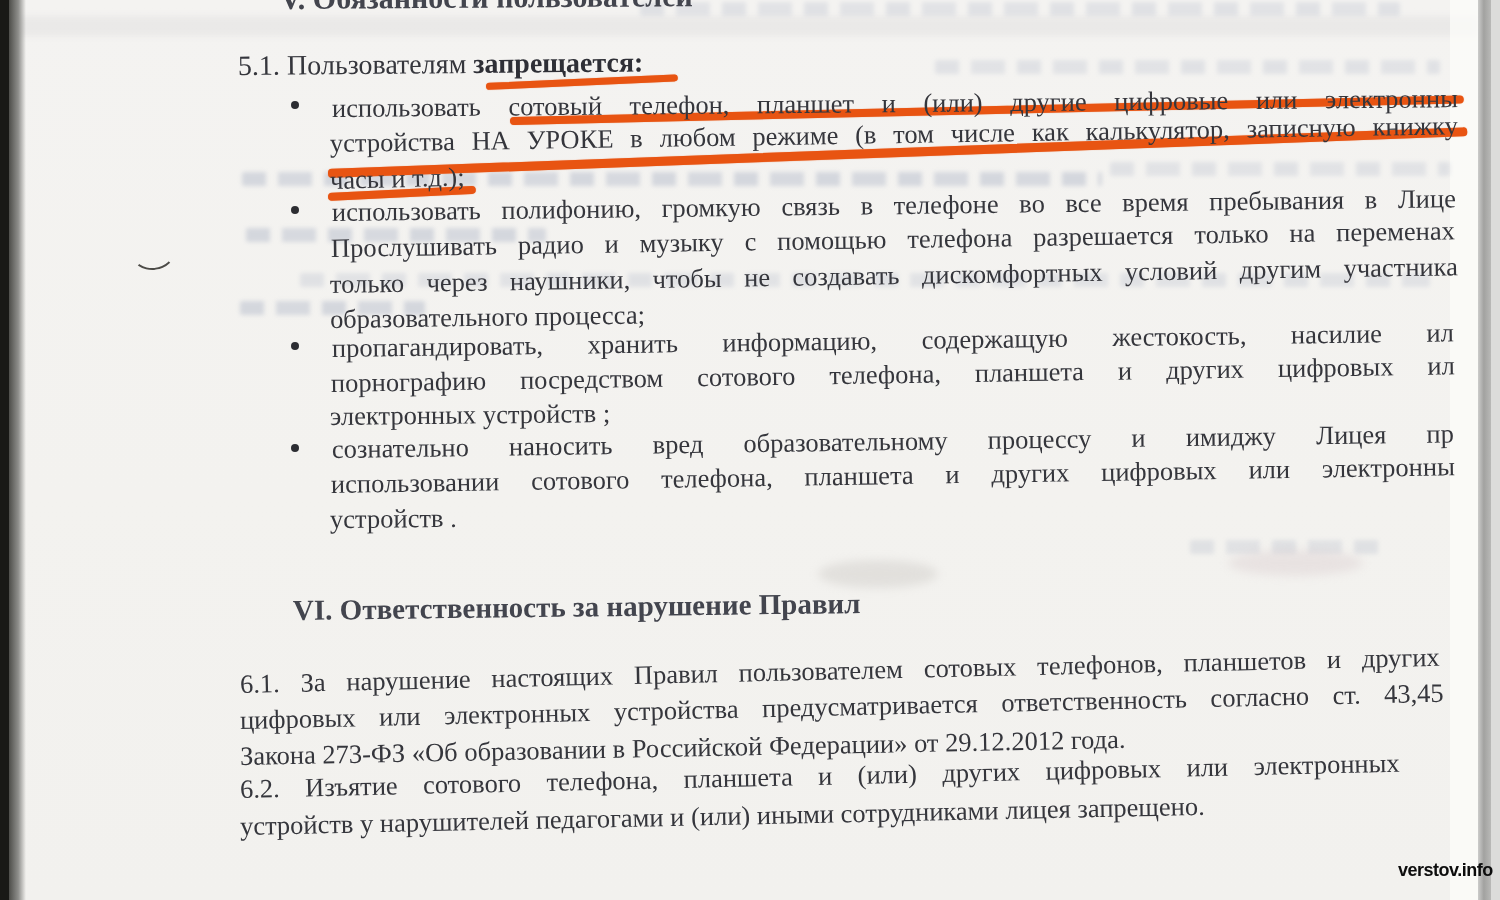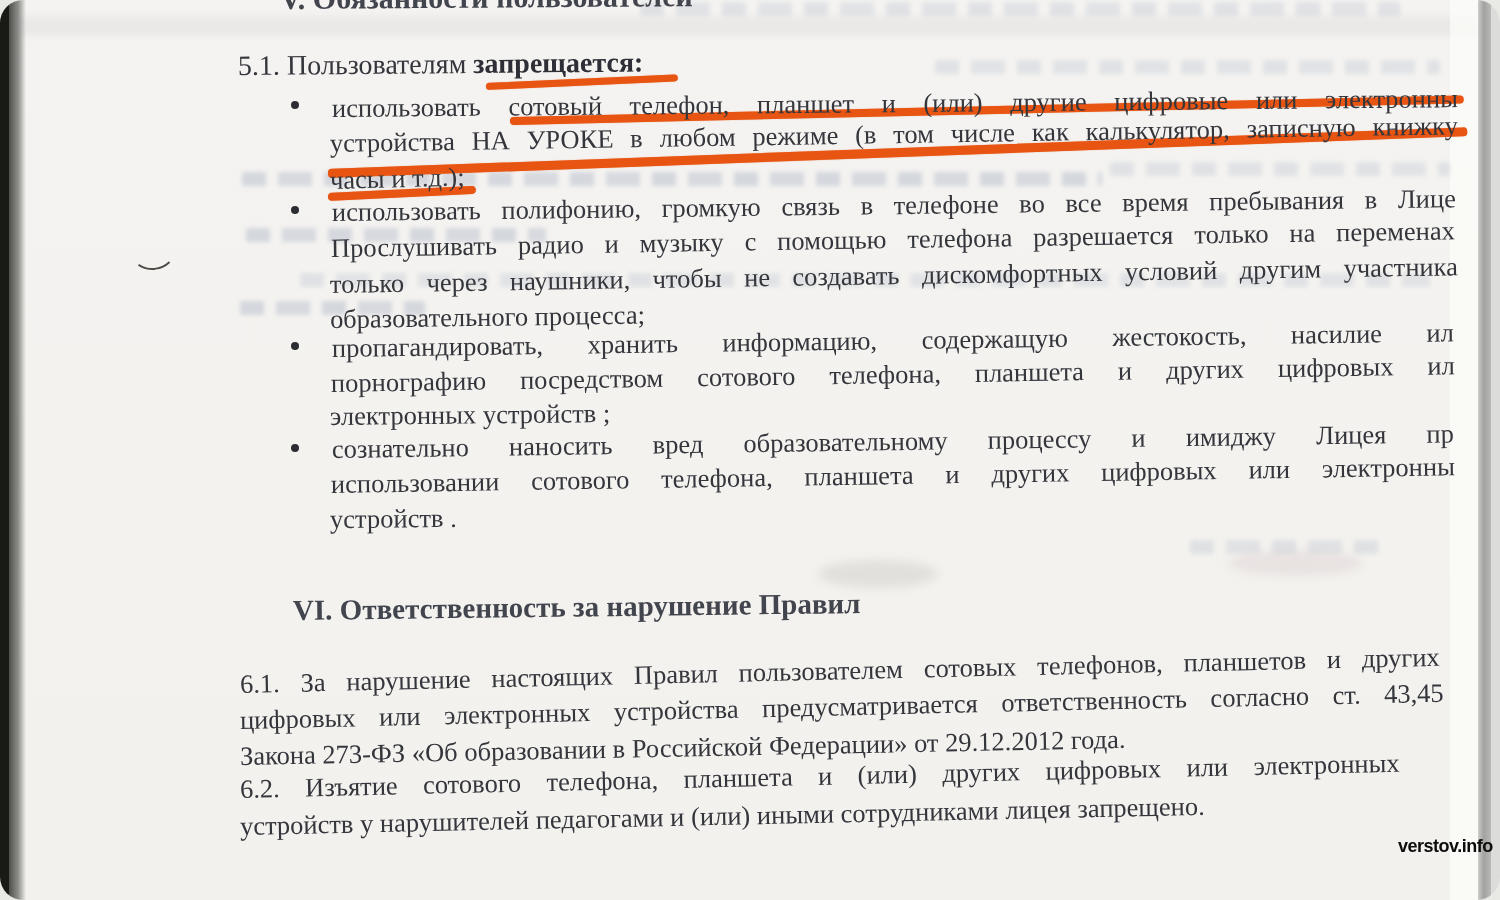--- a/index.html
+++ b/index.html
@@ -1,38 +1,38 @@
 <!DOCTYPE html>
 <html style="--hl: #e85412;"><head>
 <meta charset="utf-8">
 <style>
   html,body{margin:0;padding:0;}
   body{width:1500px;height:900px;overflow:hidden;background:#e9e9e6;font-family:"Liberation Serif",serif;}
-  .scan{position:absolute;inset:0;width:1500px;height:900px;background:linear-gradient(180deg,#f4f3f1 0%,#f3f2ef 55%,#f2f1ee 100%);overflow:hidden;border-radius:23px;}
+  .scan{position:absolute;inset:0;width:1500px;height:900px;background:linear-gradient(180deg,#f4f3f1 0%,#f3f2ef 55%,#f2f1ee 100%);overflow:hidden;}
   
   .edge-left-dark{position:absolute;left:0;top:0;width:9px;height:900px;background:#191916;}
   .edge-left-fade{position:absolute;left:9px;top:0;width:17px;height:900px;background:linear-gradient(90deg,#4e4e4a,#8f8f8c 55%,rgba(143,143,140,0));}
   .paper-bright-band{position:absolute;left:1450px;top:0;width:28px;height:900px;background:rgba(252,252,250,.75);}
   .edge-right-strip{position:absolute;left:1478px;top:0;width:13px;height:900px;background:linear-gradient(90deg,#cccccb,#a2a2a0 45%,#b9b9b7);}
   .edge-right-light{position:absolute;left:1491px;top:0;width:9px;height:900px;background:#dcdcda;}
   .top-band{position:absolute;left:0;top:16px;width:1478px;height:20px;background:rgba(60,60,70,.05);filter:blur(3px);}
   
   .t{position:absolute;color:#35363c;font-size:26.5px;line-height:32px;transform-origin:left center;white-space:nowrap;}
   .j{white-space:normal;text-align:justify;text-align-last:justify;height:36px;overflow:hidden;}
   .hd{font-weight:bold;color:#43454e;font-size:30px;}
   .dot{position:absolute;width:8px;height:8px;border-radius:50%;background:#2c2d32;}
   
   .ul{position:absolute;height:8px;border-radius:4px;background:var(--hl,#e85412);transform-origin:left center;box-shadow:0 0 1px rgba(232,84,18,.6);}
   
   .bleed{position:absolute;height:14px;border-radius:2px;opacity:.42;filter:blur(2.2px);
     background:repeating-linear-gradient(90deg,#aab2c4 0 24px,rgba(170,178,196,0) 24px 36px,#b0b7c8 36px 70px,rgba(170,178,196,0) 70px 82px);}
   .bleed.lite{opacity:.26;}
   .smudge{position:absolute;border-radius:50%;filter:blur(5px);opacity:.4;}
   .crease{position:absolute;left:131px;top:234px;width:40px;height:32px;border:2px solid transparent;border-bottom-color:#4c4b47;border-radius:50%;transform:rotate(-5deg);}
-  .wm{position:absolute;left:1398px;top:836px;width:92px;font-family:"Liberation Sans",sans-serif;font-weight:bold;font-size:18px;color:#0d0d0d;z-index:5;letter-spacing:-0.5px;}
+  .wm{position:absolute;left:1398px;top:860px;width:92px;font-family:"Liberation Sans",sans-serif;font-weight:bold;font-size:18px;color:#0d0d0d;z-index:5;letter-spacing:-0.5px;}
   
   #hv{left:280px;top:-17px;transform:rotate(-0.4deg);}
   #p51{left:238px;top:50px;font-size:28px;transform:rotate(-0.5deg);}
   #p51 b{color:#2e2f36;}
   #d1{left:291px;top:101px;} #d2{left:291px;top:206px;} #d3{left:291px;top:342px;} #d4{left:291px;top:444px;}
   #b1l1{left:332px;top:92px;width:1126px;transform:rotate(-0.5deg);}
   #b1l2{left:330px;top:127px;width:1128px;transform:rotate(-0.9deg);}
   #b1l3{left:330px;top:164px;transform:rotate(-1.5deg);}
   #b2l1{left:332px;top:196px;width:1124px;transform:rotate(-0.7deg);}
   #b2l2{left:331px;top:232px;width:1124px;transform:rotate(-0.9deg);}

